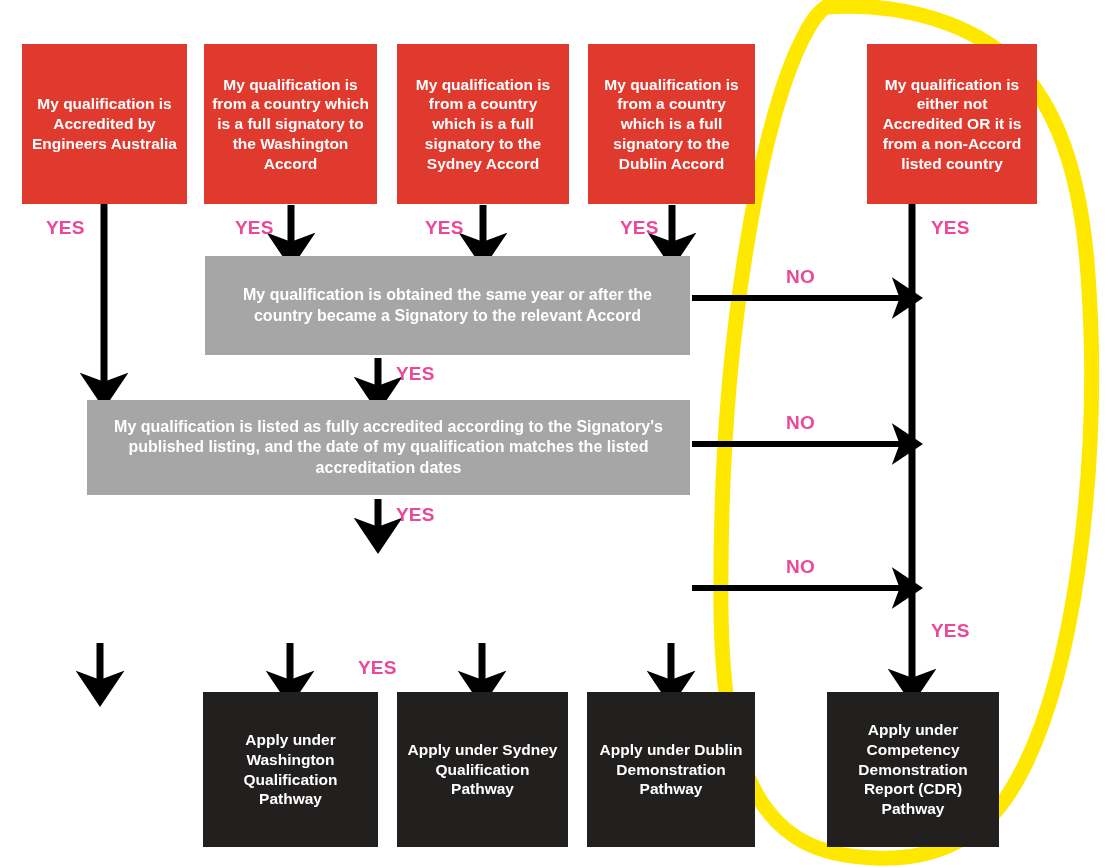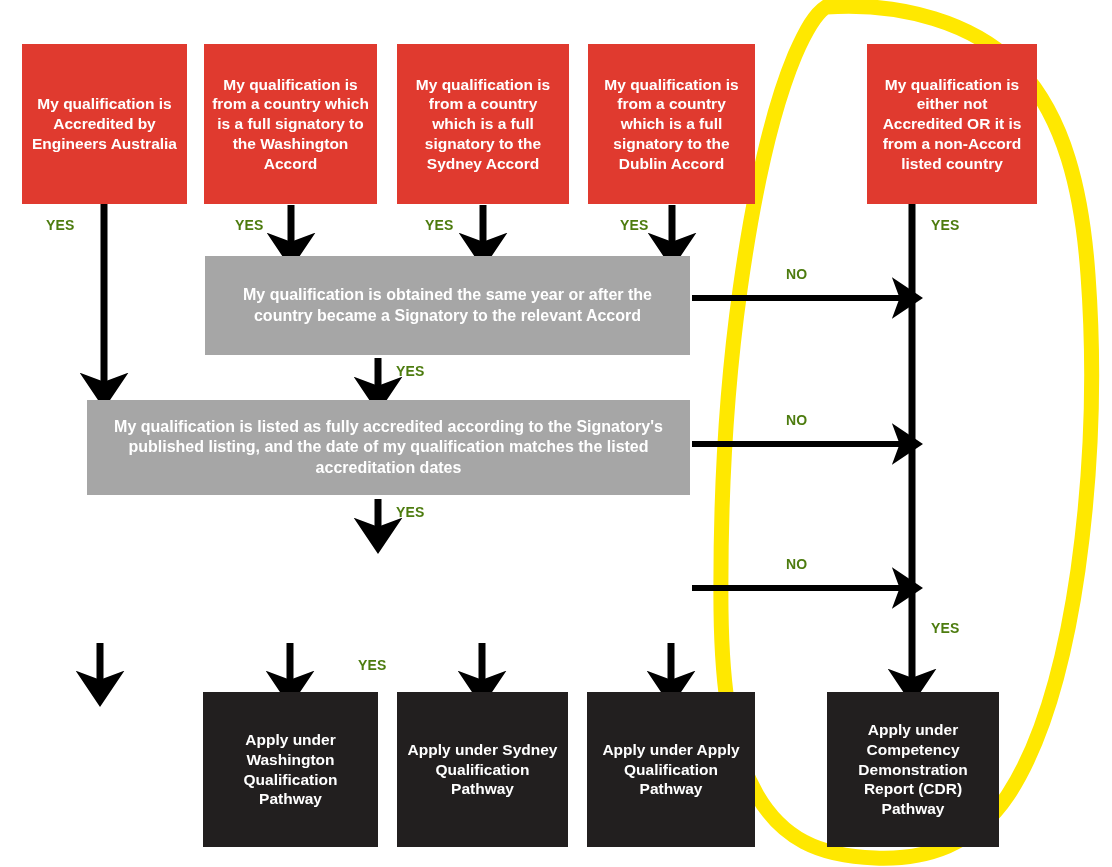--- a/index.html
+++ b/index.html
@@ -33,23 +33,23 @@
   .box.red    { background: #E03A2F; }
   .box.gray   { background: #A6A6A6; }
   .box.black  { background: #221F1F; }
 
   .top-box   { font-size: 15.5px; }
   .mid-box   { font-size: 16px; }
   .bot-box   { font-size: 15.5px; }
 
   .label {
     position: absolute;
-    font-size: 14px;
+    font-size: 19px;
     font-weight: bold;
-    color: #4d7c0f;
+    color: #ec4899;
     letter-spacing: 0.2px;
     white-space: nowrap;
     z-index: 4;
   }
 
   
   #arrows {
     position: absolute;
     left: 0;
     top: 0;
@@ -147,21 +147,21 @@
 
   <div class="box black bot-box" style="left:397px; top:692px; width:171px; height:155px;">
     <span>Apply under Sydney Qualification Pathway</span>
   </div>
 
   <div class="box black bot-box" style="left:203px; top:692px; width:175px; height:155px;">
     <span>Apply under Washington Qualification Pathway</span>
   </div>
 
   <div class="box black bot-box" style="left:587px; top:692px; width:168px; height:155px;">
-    <span>Apply under Apply Qualification Pathway</span>
+    <span>Apply under Dublin Demonstration Pathway</span>
   </div>
 
   <div class="box black bot-box" style="left:827px; top:692px; width:172px; height:155px;">
     <span>Apply under Competency Demonstration Report (CDR) Pathway</span>
   </div>
 
   <div class="label" style="left:46px;  top:217px;">YES</div>
   <div class="label" style="left:235px; top:217px;">YES</div>
   <div class="label" style="left:425px; top:217px;">YES</div>
   <div class="label" style="left:620px; top:217px;">YES</div>

